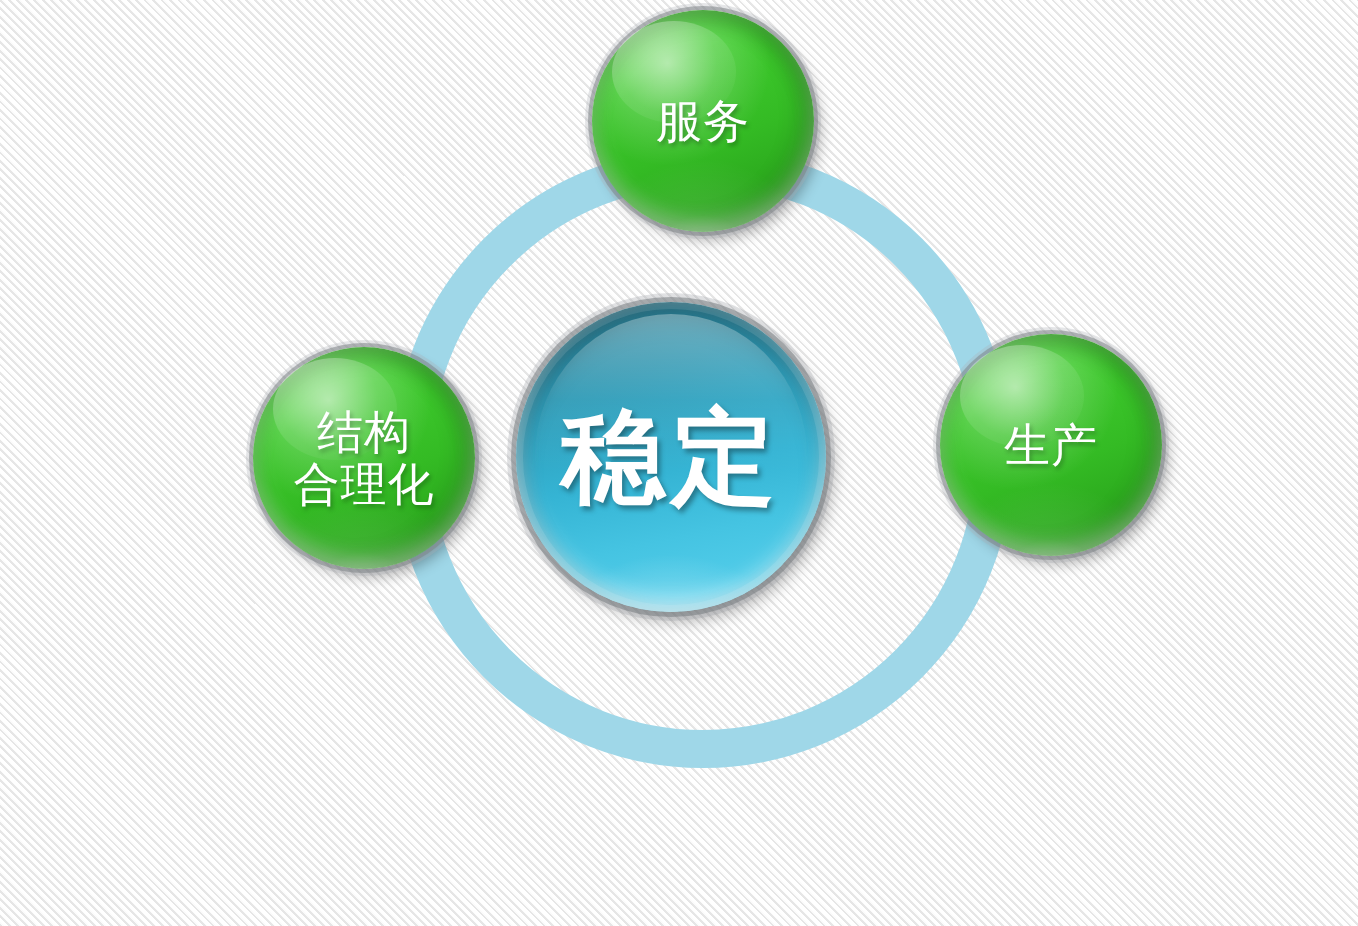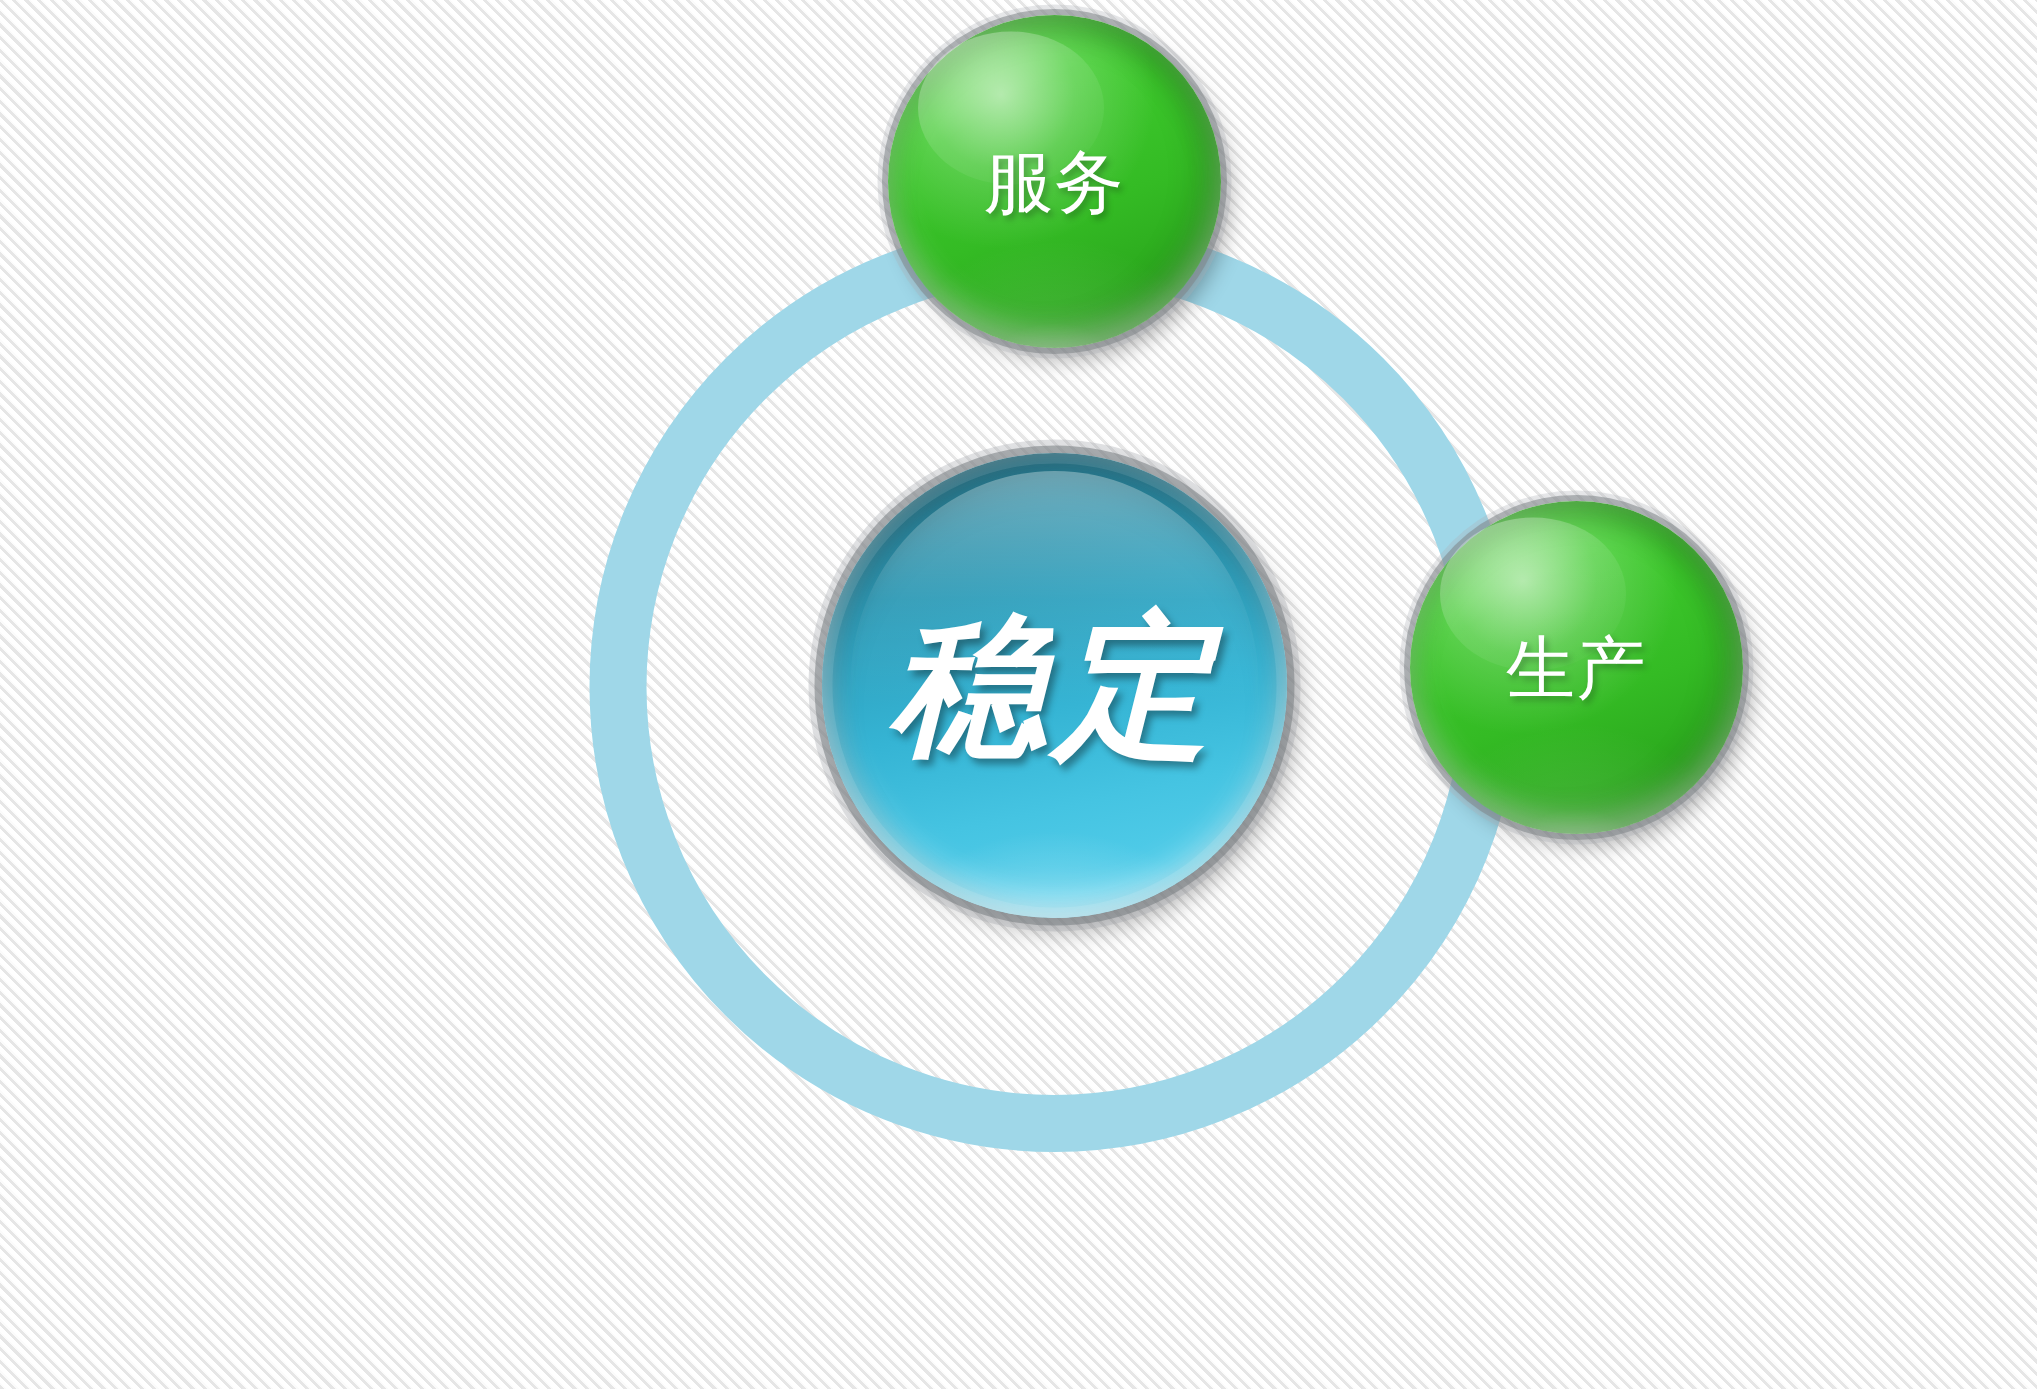--- a/index.html
+++ b/index.html
@@ -39,21 +39,21 @@
     width: 620px;
     height: 620px;
     border-radius: 50%;
     border: 38px solid #9fd7e8;
     box-sizing: border-box;
   }
 
   
   #hub {
     position: absolute;
-    left: 548px;
+    left: 516px;
     top: 302px;
     width: 310px;
     height: 310px;
     border-radius: 50%;
     background:
       radial-gradient(circle at 50% 128%,
           rgba(255,255,255,0.92) 0%,
           rgba(255,255,255,0.35) 16%,
           rgba(255,255,255,0.0) 34%),
       linear-gradient(168deg,
@@ -65,21 +65,20 @@
           #52cdea 88%,
           #49c4e2 100%);
     box-shadow:
       inset 0 0 0 7px rgba(255,255,255,0.10),
       inset 0 -10px 22px rgba(255,255,255,0.55),
       inset 0 14px 26px rgba(0,0,0,0.26),
       inset 6px 0 18px rgba(0,0,0,0.14),
       0 0 0 5px rgba(120,126,130,0.55),
       0 0 0 9px rgba(165,170,174,0.35),
       7px 9px 16px rgba(0,0,0,0.30);
-    font-style: italic;
   }
   #hub::before {
     content: "";
     position: absolute;
     left: 6%;
     top: 4%;
     width: 88%;
     height: 92%;
     border-radius: 50%;
     background: linear-gradient(180deg,
@@ -181,18 +180,24 @@
     </div>
   </div>
 
   <div id="node-right" class="node">
     <div class="node-label">
       <span>生产</span>
     </div>
   </div>
 
 
+  <div id="node-left" class="node">
+    <div class="node-label">
+      <span>结构</span>
+      <span>合理化</span>
+    </div>
+  </div>
 
   <div id="hub">
     <div class="hub-label">稳定</div>
   </div>
 
 </div>
 
 </body></html>

